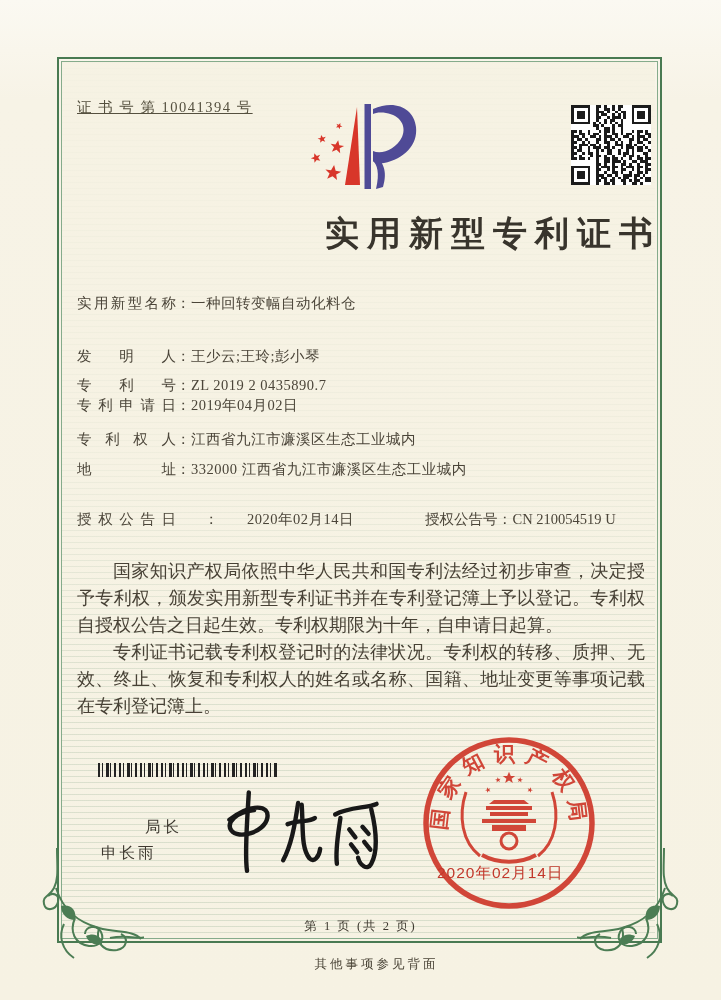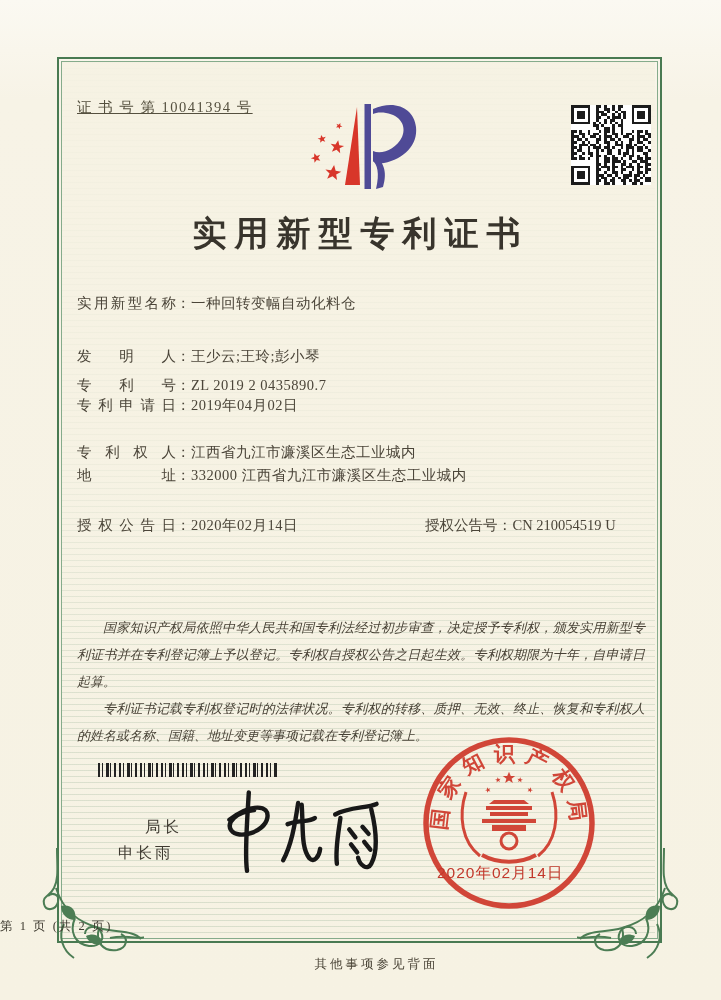--- a/index.html
+++ b/index.html
@@ -10,42 +10,42 @@
   .frame{position:absolute;left:57px;top:57px;width:601px;height:882px;
     border:2px solid #497a52;z-index:1;}
   .frame::after{content:"";position:absolute;inset:2px;border:1px solid #85ab8b;}
   
   .pattern{position:absolute;left:62px;top:62px;width:593px;height:874px;z-index:0;
     background:repeating-linear-gradient(180deg,rgba(104,146,112,.28) 0 1px,rgba(104,146,112,0) 1px 6px);}
   .pattern-fade{position:absolute;left:62px;top:62px;width:593px;height:874px;z-index:0;
     background:linear-gradient(180deg,rgba(246,242,227,.95) 0%,rgba(246,242,227,.82) 45%,rgba(246,242,227,.35) 70%,rgba(246,242,227,.25) 100%);}
   .abs{position:absolute;z-index:3;}
   .cert-no{left:77px;top:98px;font-size:14.5px;letter-spacing:1.5px;color:#55503f;text-decoration:underline;}
-  .doc-title{left:60px;top:211px;width:601px;text-align:center;font-size:34px;font-weight:700;
+  .doc-title{left:60px;top:211px;width:601px;text-align:right;font-size:34px;font-weight:700;
     letter-spacing:8px;color:#38342c;}
   .fields{left:77px;top:293px;width:567px;font-size:14.5px;color:#4b4539;}
   .frow{display:flex;line-height:20px;}
   .lbl{width:99px;text-align:justify;text-align-last:justify;}
   .colon{width:15px;}
   .val{flex:1;letter-spacing:.5px;}
   .m1{margin-bottom:33px}.m2{margin-bottom:9px}.m3{}
-  .m4{margin-bottom:27px}.m5{margin-bottom:3px}.m6{margin-bottom:30px}
-  .grant-left{display:flex;width:348px;}
-  .body-text{left:77px;top:614px;width:568px;font-size:13px;line-height:27px;
-    text-align:justify;color:#474135;font-style:italic;}
+  .m4{margin-bottom:14px}.m5{margin-bottom:10px}.m6{margin-bottom:30px}
+  .grant-left{display:flex;width:348px;gap:28px;}
+  .body-text{left:77px;top:558px;width:568px;font-size:18px;line-height:27px;
+    text-align:justify;color:#474135;}
   .body-text p{margin:0;text-indent:2em;}
   .barcode{left:98px;top:763px;width:180px;height:14px;
     background:repeating-linear-gradient(90deg,#232323 0 2px,transparent 2px 4px,#232323 4px 5px,transparent 5px 8px,#232323 8px 11px,transparent 11px 12px,#232323 12px 13px,transparent 13px 16px,#232323 16px 18px,transparent 18px 21px);}
   .director-title{left:101px;top:817px;font-size:15.5px;letter-spacing:3px;color:#3e3930;margin-left:44px;}
-  .director-name{left:118px;top:843px;font-size:15.5px;letter-spacing:3px;color:#3e3930;}
+  .director-name{left:101px;top:843px;font-size:15.5px;letter-spacing:3px;color:#3e3930;}
   .sig{left:203px;top:778px;}
   .seal{left:420px;top:734px;opacity:.93;z-index:3;}
   .seal-date{left:437px;top:863px;font-size:15.5px;letter-spacing:1px;color:#c2392c;z-index:4;
     font-family:"Liberation Sans","DejaVu Sans",sans-serif;}
-  .page-num{left:0;top:918px;width:721px;text-align:left;font-size:12.5px;letter-spacing:2px;color:#3e3a30;}
+  .page-num{left:0;top:918px;width:721px;text-align:center;font-size:12.5px;letter-spacing:2px;color:#3e3a30;}
   .back-note{left:16px;top:956px;width:721px;text-align:center;font-size:12.5px;letter-spacing:3px;color:#4a4437;z-index:3;}
   .logo{left:291px;top:95px;}
   .qr{left:571px;top:105px;}
   .flourish{z-index:2;}
   .fl-left{left:40px;top:848px;}
   .fl-right{left:577px;top:848px;transform:scaleX(-1);}
 </style>
 </head>
 <body>
 

